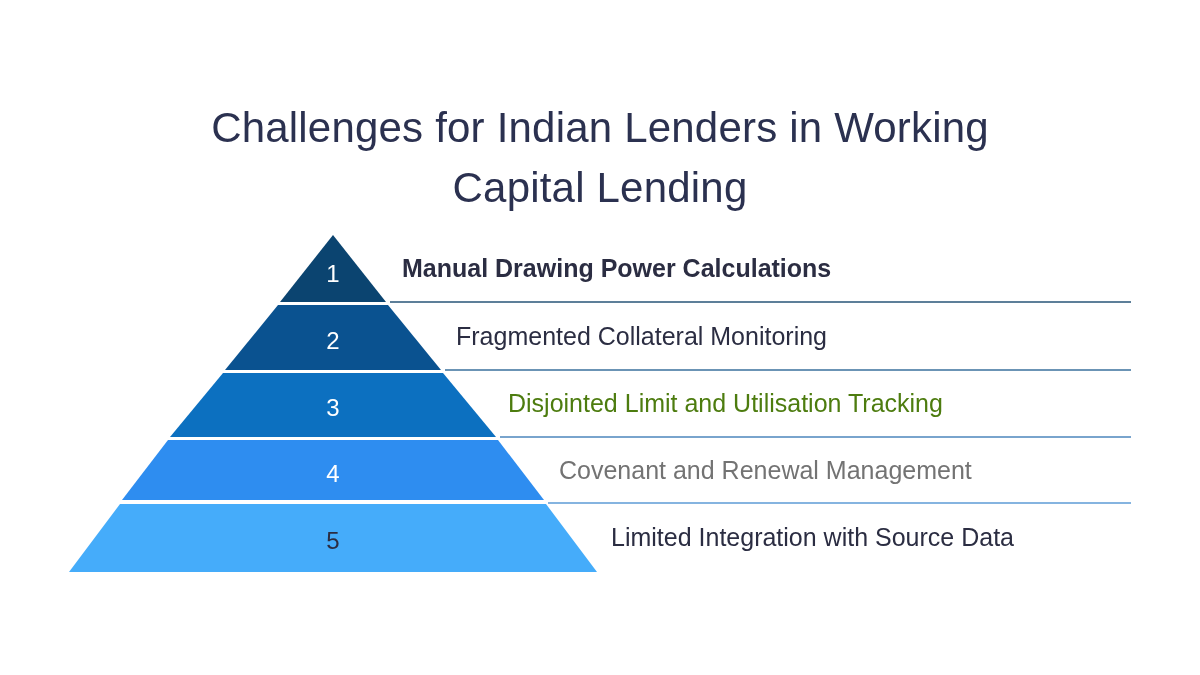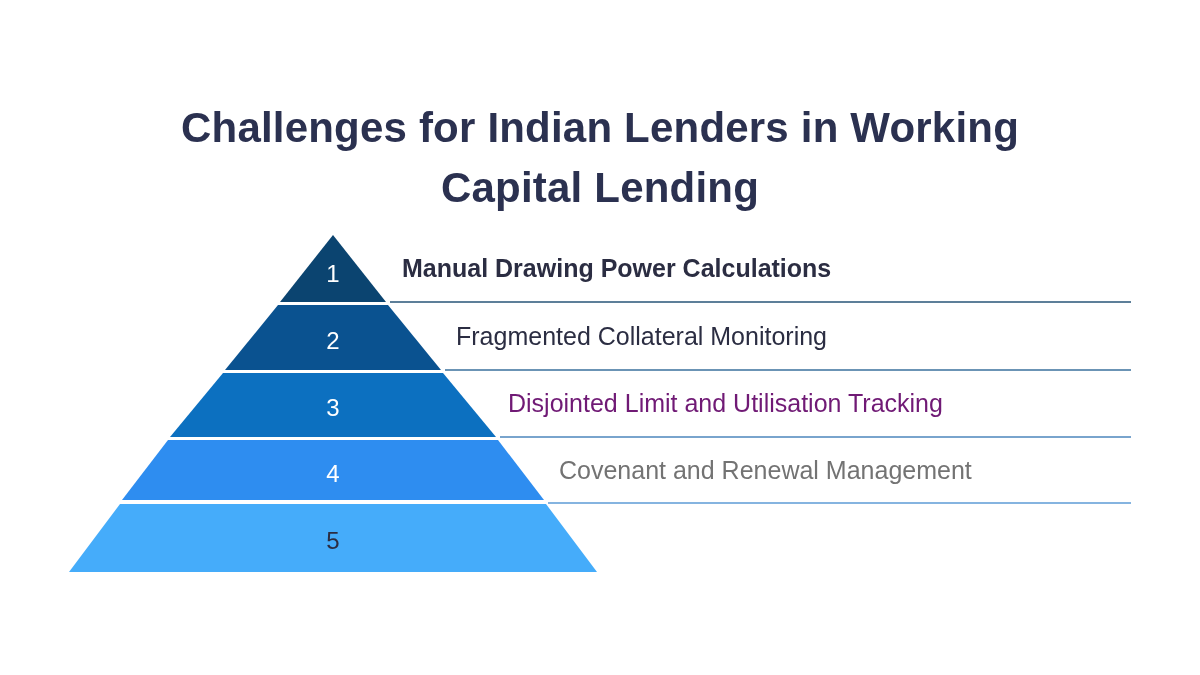--- a/index.html
+++ b/index.html
@@ -24,21 +24,21 @@
 
   
   #title {
     position: absolute;
     left: 150px;
     top: 98px;
     width: 900px;
     text-align: center;
     font-size: 42px;
     line-height: 1.42;
-    font-weight: 700;
+    font-weight: 400;
     letter-spacing: 0.2px;
     color: #2b3150;
     white-space: pre-line;
   }
 
   
   #pyramid-svg {
     position: absolute;
     left: 0;
     top: 0;
@@ -95,16 +95,17 @@
   </svg>
 
   <div class="band-number" id="num-1" style="left: 313px; top: 262px; color: rgb(255, 255, 255);">1</div>
   <div class="band-number" id="num-2" style="left: 313px; top: 329px; color: rgb(255, 255, 255);">2</div>
   <div class="band-number" id="num-3" style="left: 313px; top: 396px; color: rgb(255, 255, 255);">3</div>
   <div class="band-number" id="num-4" style="left: 313px; top: 462px; color: rgb(255, 255, 255);">4</div>
   <div class="band-number" id="num-5" style="left: 313px; top: 529px; color: rgb(43, 45, 66);">5</div>
 
   <div class="row-label" id="label-1" style="left: 402px; top: 256px; color: rgb(43, 45, 66); font-weight: bold;">Manual Drawing Power Calculations</div>
   <div class="row-label" id="label-2" style="left: 456px; top: 324px; color: rgb(43, 45, 66);">Fragmented Collateral Monitoring</div>
-  <div class="row-label" id="label-3" style="left: 508px; top: 391px; color: #701a75;">Disjointed Limit and Utilisation Tracking</div>
+  <div class="row-label" id="label-3" style="left: 508px; top: 391px; color: #4d7c0f;">Disjointed Limit and Utilisation Tracking</div>
   <div class="row-label" id="label-4" style="left: 559px; top: 458px; color: #737373;">Covenant and Renewal Management</div>
+  <div class="row-label" id="label-5" style="left: 611px; top: 525px; color: rgb(43, 45, 66);">Limited Integration with Source Data</div>
 
 </div>
 
 </body></html>

